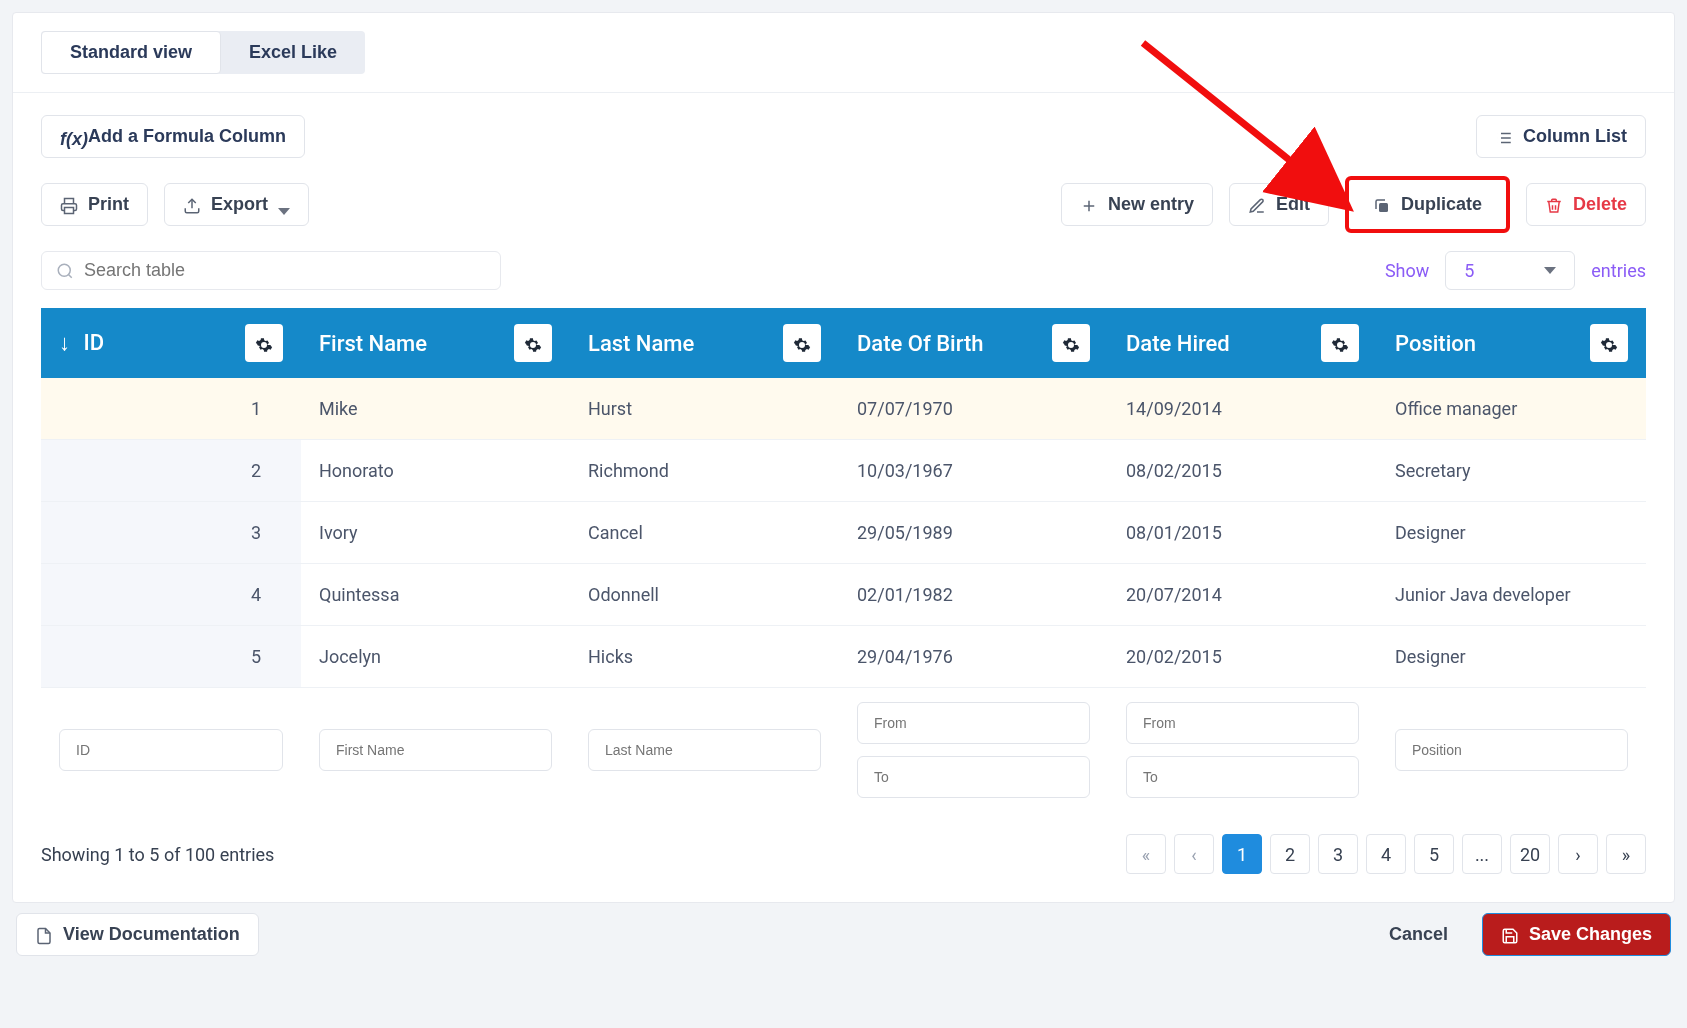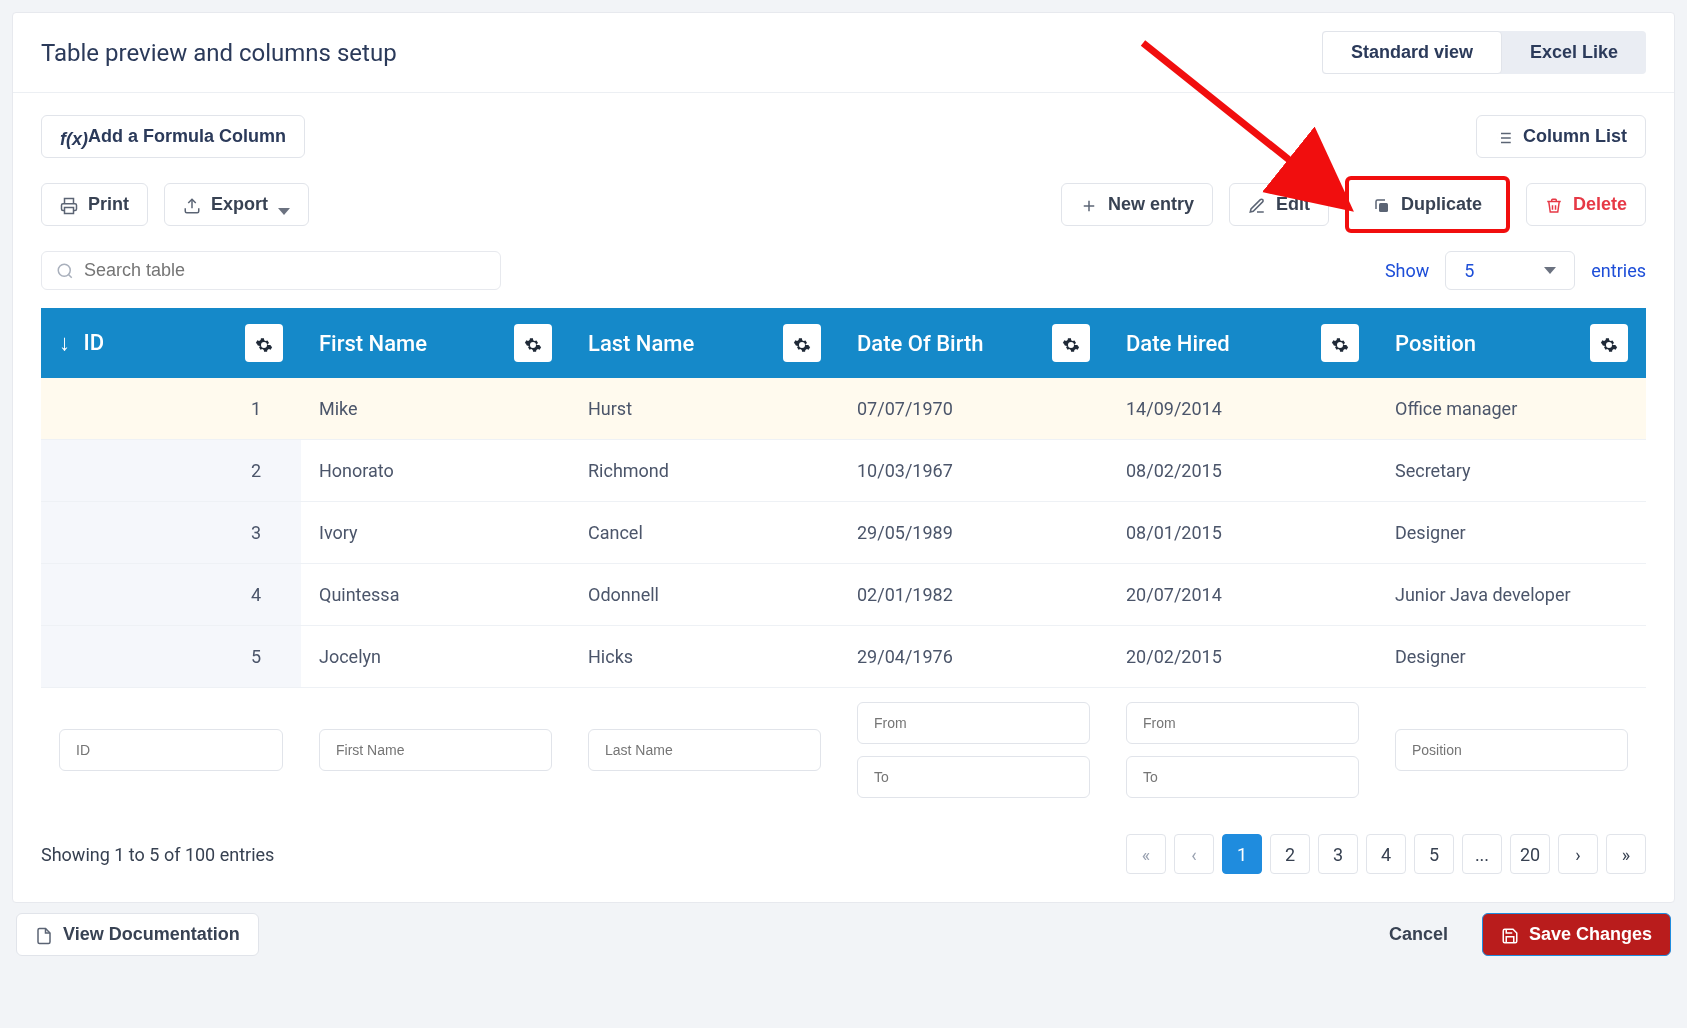--- a/index.html
+++ b/index.html
@@ -64,21 +64,21 @@
   .toolbar-row { display:flex; align-items:center; justify-content:space-between; margin-bottom:18px; }
   .toolbar-group { display:flex; gap:16px; align-items:center; }
   .search-wrap {
     display:flex; align-items:center; gap:10px;
     border:1px solid #e7e9ee; border-radius:6px; padding:8px 14px; width:460px;
     color:#8b93a3;
   }
   .search-wrap input { border:none; outline:none; font-size:18px; flex:1; color:#374151; }
   .search-wrap .ico { width:18px; height:18px; color:#a9b0bc; }
 
-  .show-wrap { display:flex; align-items:center; gap:16px; color:#1d4ed8; font-size:18px; }
+  .show-wrap { display:flex; align-items:center; gap:16px; color:#8b5cf6; font-size:18px; }
   .select-like { border:1px solid #e1e4ea; border-radius:6px; padding:8px 18px; min-width:130px; display:flex; justify-content:space-between; align-items:center; }
 
   
   table.data { width:100%; border-collapse:collapse; }
   thead th {
     background:#1589c9;
     color:#ffffff;
     font-weight:500;
     text-align:left;
     padding:22px 18px;
@@ -123,21 +123,20 @@
   .footer-row { display:flex; justify-content:space-between; align-items:center; padding:0 4px; }
 
   .caret-down { width:0;height:0;border-left:6px solid transparent;border-right:6px solid transparent;border-top:7px solid #6b7280; display:inline-block;}
   .sort-arrow { display:inline-block; margin-right:8px;}
 </style>
 </head>
 <body>
 
 <div class="card" style="position:relative;">
   <div class="card-header">
-    <div class="card-title">Table preview and columns setup</div>
     <div class="view-toggle">
       <button class="view-btn active">Standard view</button>
       <button class="view-btn">Excel Like</button>
     </div>
   </div>
 
   <div class="card-body">
 
     <div class="toolbar-row">
       <button class="btn">

